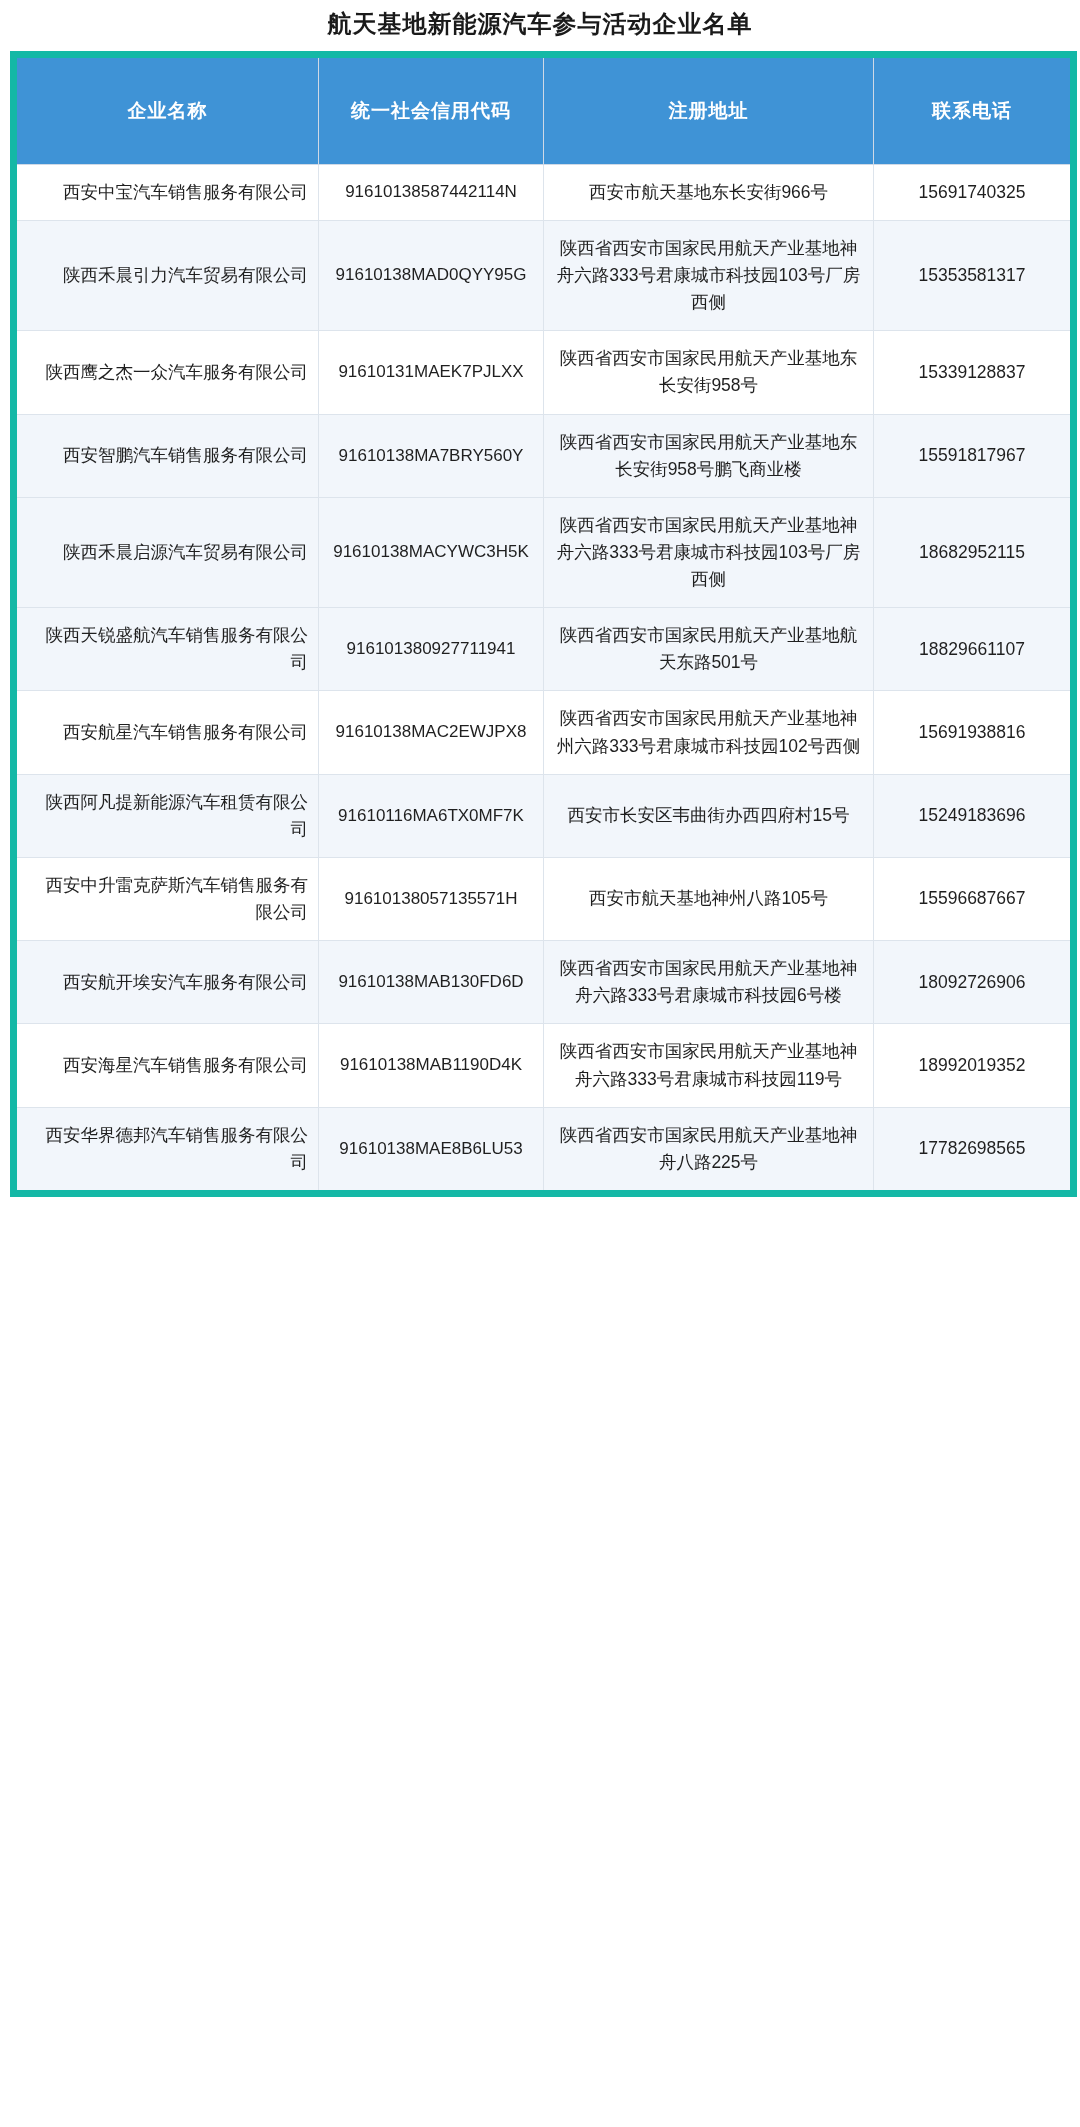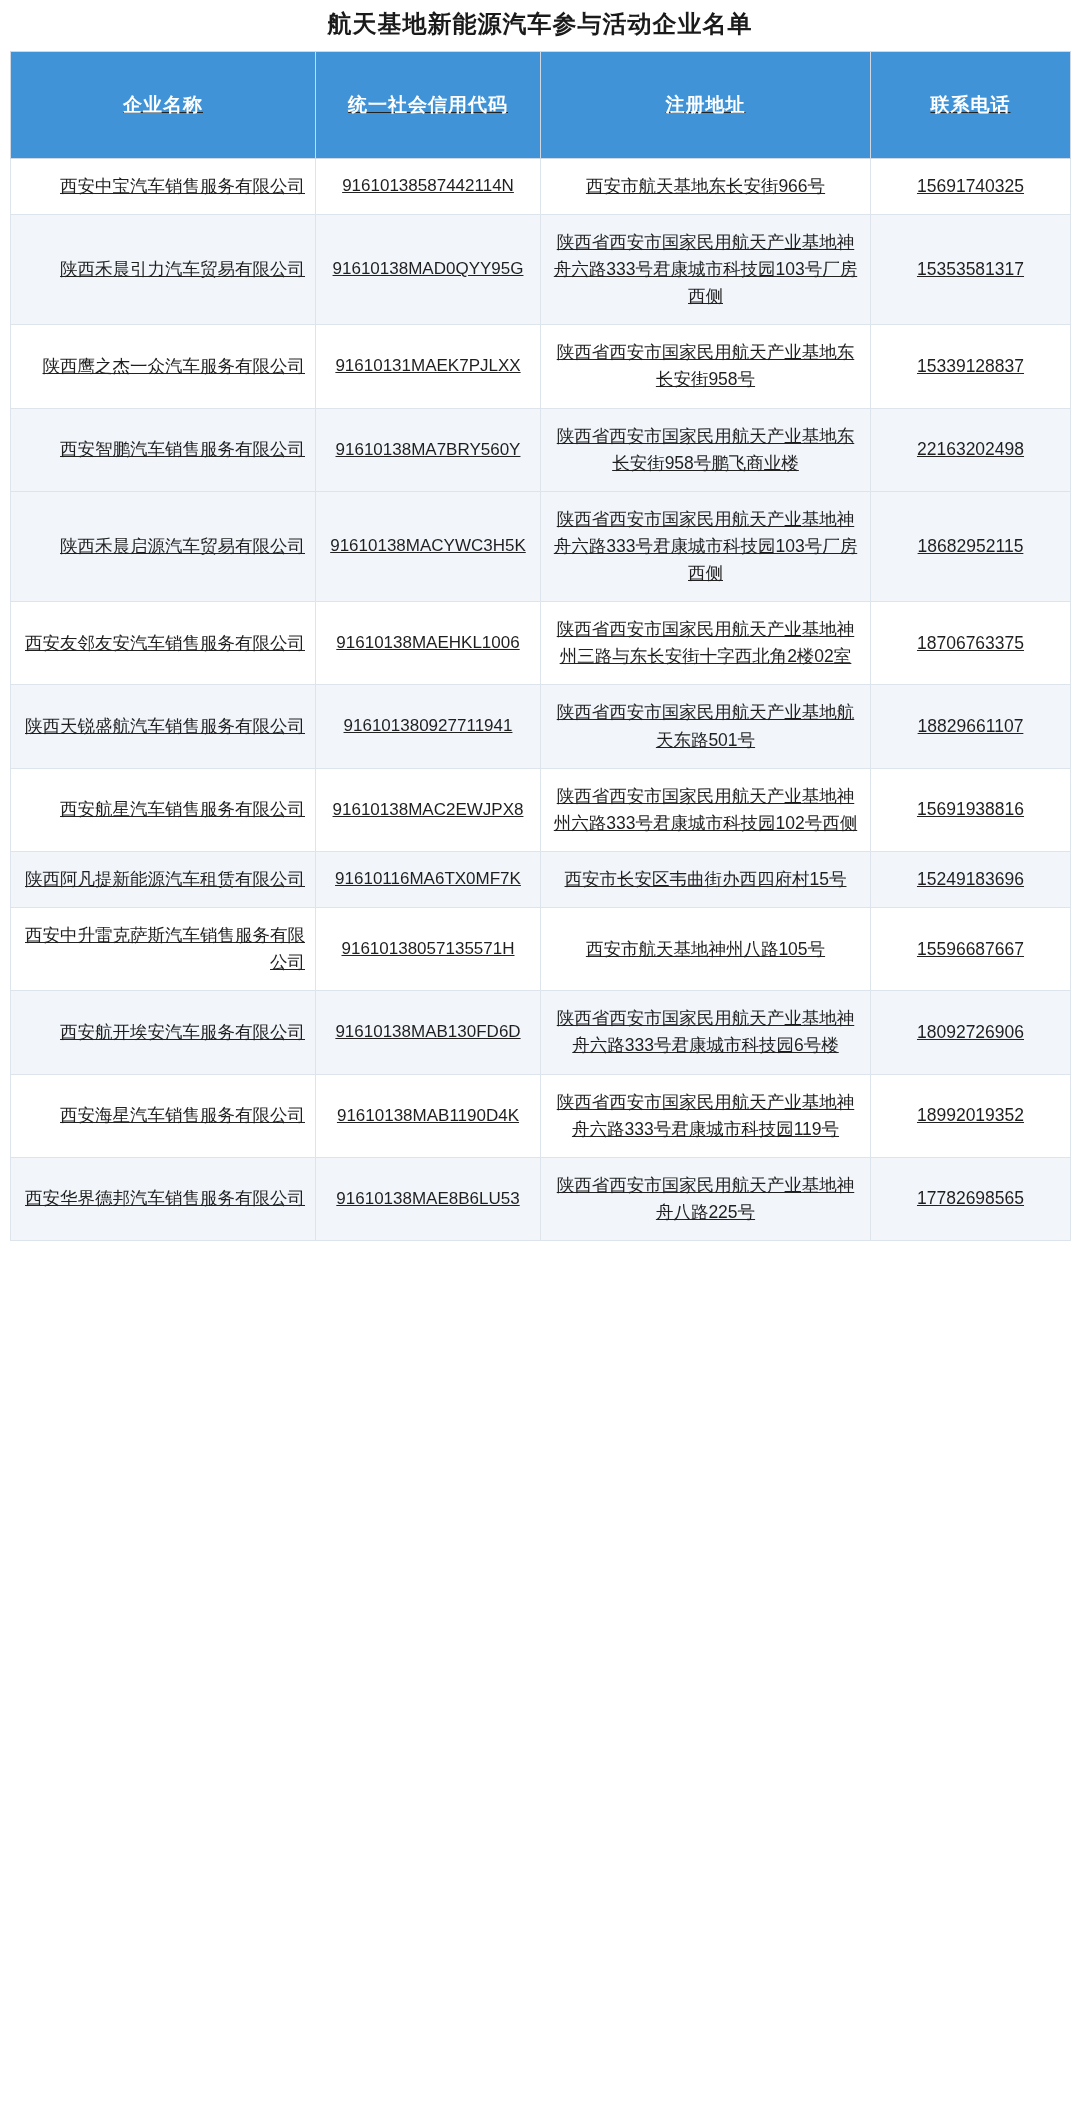--- a/index.html
+++ b/index.html
@@ -23,22 +23,21 @@
     font-weight: bold;
     color: #1a1a1a;
     letter-spacing: 1px;
     padding: 10px 0 12px 0;
     line-height: 1.2;
   }
   table.company-table {
     width: 1060px;
     border-collapse: collapse;
     table-layout: fixed;
-    border: 1px solid #14b8a6;
-    text-decoration: underline;
+    border: 7px solid #14b8a6;
   }
   table.company-table col.c1 { width: 305px; }
   table.company-table col.c2 { width: 225px; }
   table.company-table col.c3 { width: 330px; }
   table.company-table col.c4 { width: 200px; }
 
   thead th {
     background: #3f93d6;
     color: #ffffff;
     font-size: 19px;
@@ -116,33 +115,27 @@
       <tr class="odd">
         <td class="name">陕西鹰之杰一众汽车服务有限公司</td>
         <td class="code">91610131MAEK7PJLXX</td>
         <td class="addr">陕西省西安市国家民用航天产业基地东长安街958号</td>
         <td class="phone">15339128837</td>
       </tr>
       <tr class="even">
         <td class="name">西安智鹏汽车销售服务有限公司</td>
         <td class="code">91610138MA7BRY560Y</td>
         <td class="addr">陕西省西安市国家民用航天产业基地东长安街958号鹏飞商业楼</td>
-        <td class="phone">22163202498</td>
+        <td class="phone">15591817967</td>
       </tr>
       <tr class="even">
         <td class="name">陕西禾晨启源汽车贸易有限公司</td>
         <td class="code">91610138MACYWC3H5K</td>
         <td class="addr">陕西省西安市国家民用航天产业基地神舟六路333号君康城市科技园103号厂房西侧</td>
         <td class="phone">18682952115</td>
-      </tr>
-      <tr class="odd">
-        <td class="name">西安友邻友安汽车销售服务有限公司</td>
-        <td class="code">91610138MAEHKL1006</td>
-        <td class="addr">陕西省西安市国家民用航天产业基地神州三路与东长安街十字西北角2楼02室</td>
-        <td class="phone">18706763375</td>
       </tr>
       <tr class="even">
         <td class="name">陕西天锐盛航汽车销售服务有限公司</td>
         <td class="code">916101380927711941</td>
         <td class="addr">陕西省西安市国家民用航天产业基地航天东路501号</td>
         <td class="phone">18829661107</td>
       </tr>
       <tr class="odd">
         <td class="name">西安航星汽车销售服务有限公司</td>
         <td class="code">91610138MAC2EWJPX8</td>

